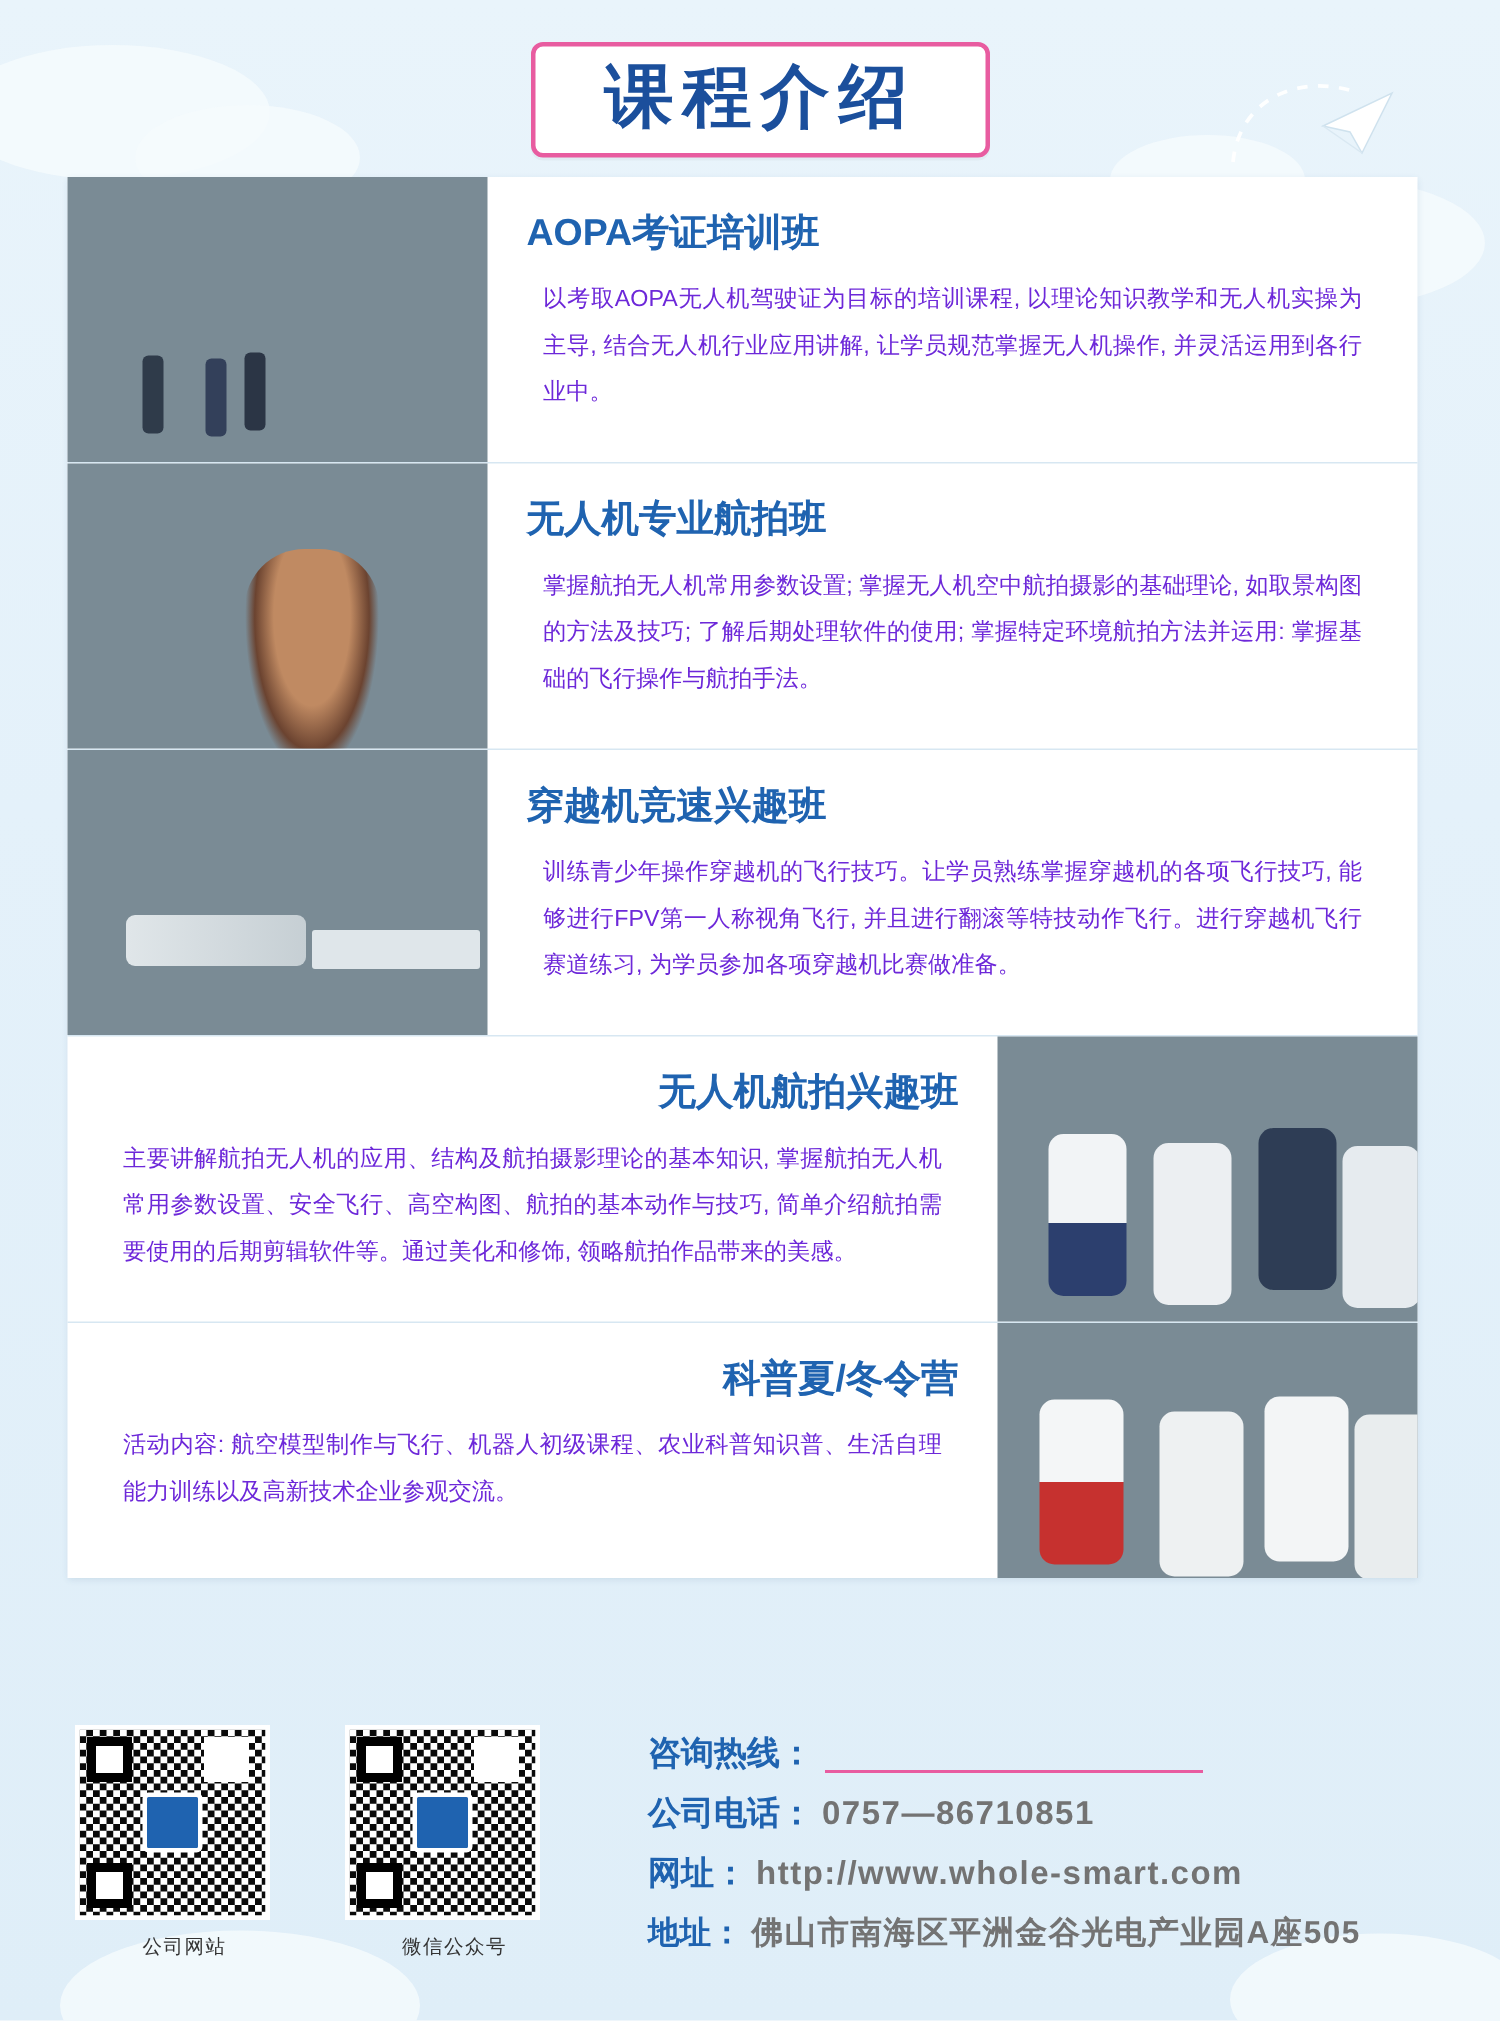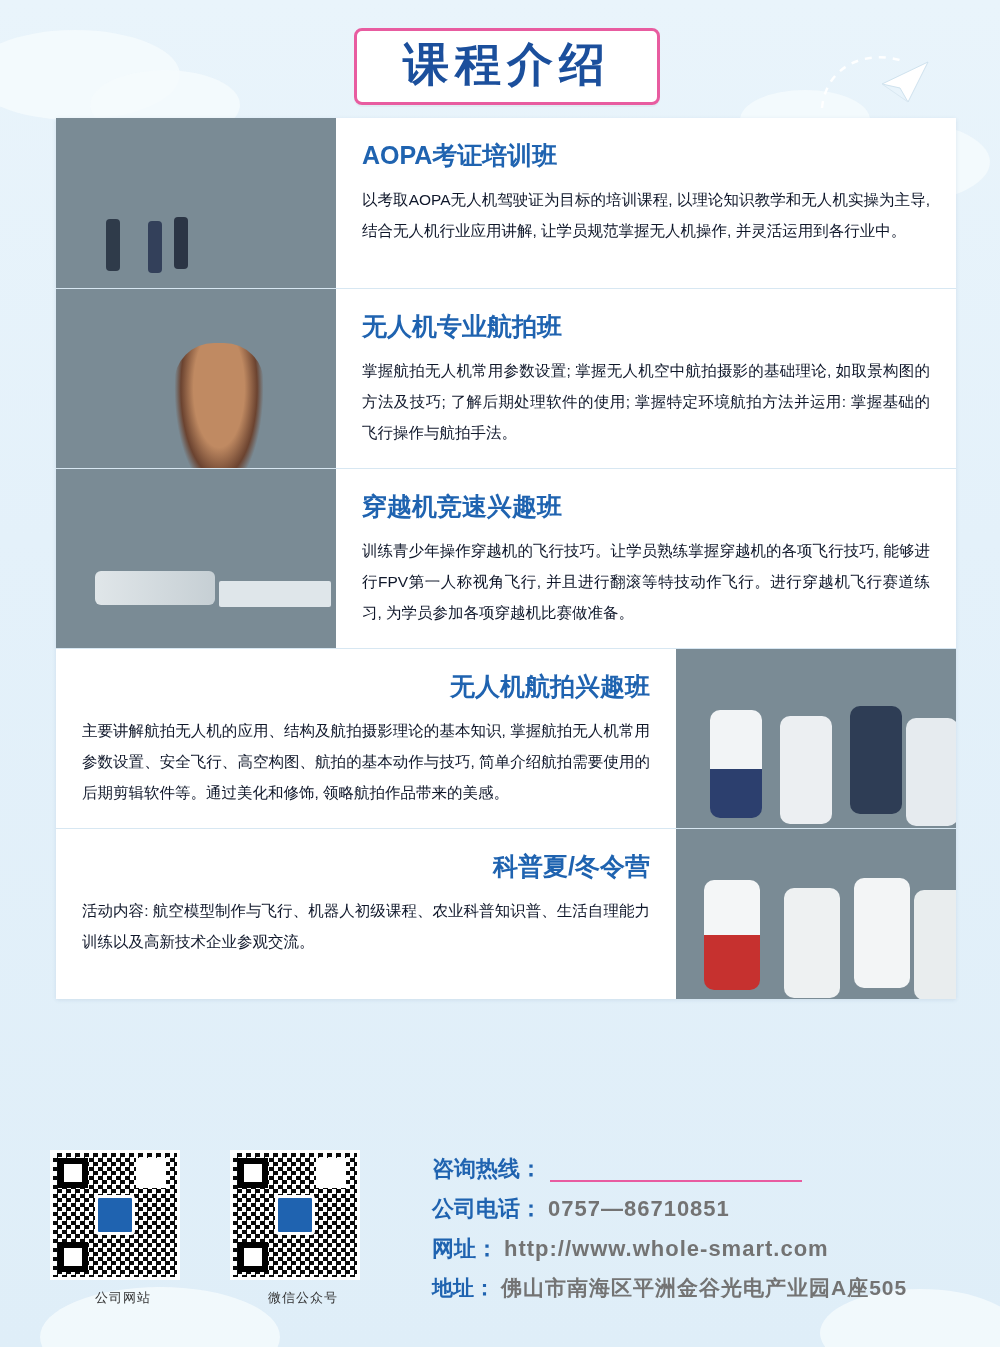--- a/index.html
+++ b/index.html
@@ -65,21 +65,21 @@
     font-weight: bold;
     color: #1b4f9c;
     letter-spacing: 6px;
     line-height: 1.1;
     white-space: nowrap;
   }
 
   
   .panel {
     position: absolute;
-    left: 56px;
+    left: 45px;
     top: 118px;
     width: 900px;
     background: #ffffff;
     z-index: 2;
     box-shadow: 0 1px 4px rgba(60,100,140,.12);
   }
 
   .course-row {
     display: flex;
     align-items: stretch;
@@ -102,23 +102,23 @@
   }
   .course-title {
     font-size: 25px;
     font-weight: bold;
     color: #1f63b0;
     margin: 0 0 14px 0;
     line-height: 1.2;
   }
   .course-desc {
     font-size: 15.5px;
-    color: #0f172a;
+    color: #6d28d9;
     line-height: 2.0;
-    margin: 0;
+    margin: 11px;
     text-align: justify;
   }
   .row-right .text { text-align: left; }
   .row-right .course-title { text-align: right; }
 
   
   .ph-field {
     background:
       radial-gradient(circle at 78% 22%, rgba(255,255,255,.55) 0 10px, transparent 11px),
       linear-gradient(180deg, #b9d6ea 0%, #cfe2ee 38%, #6f8f52 39%, #4e7238 70%, #3f6030 100%);

